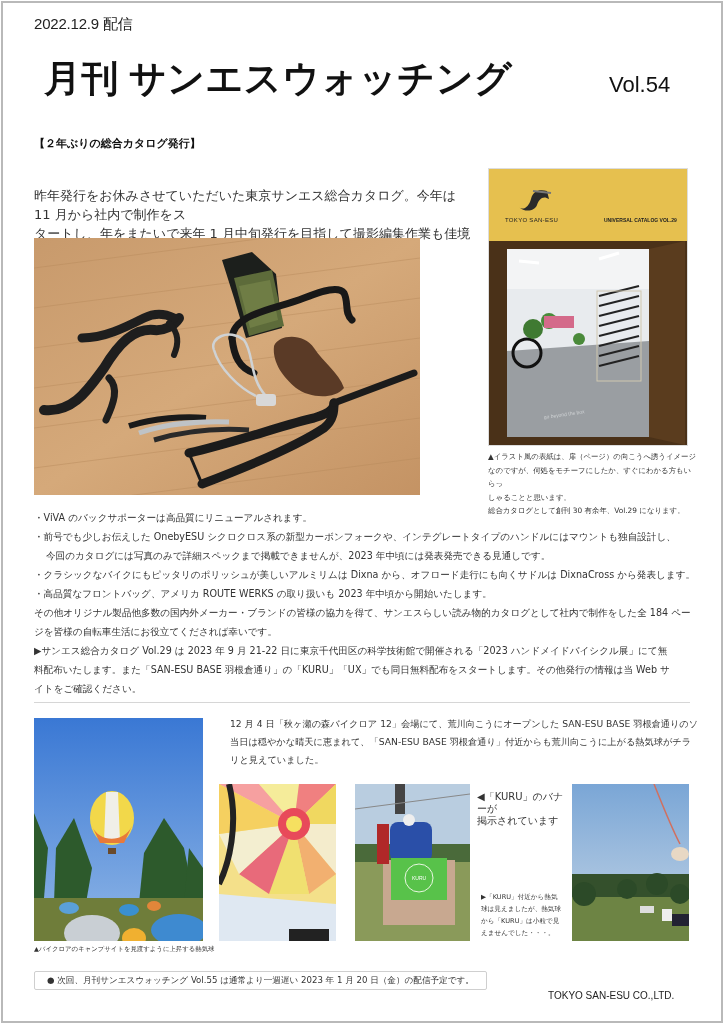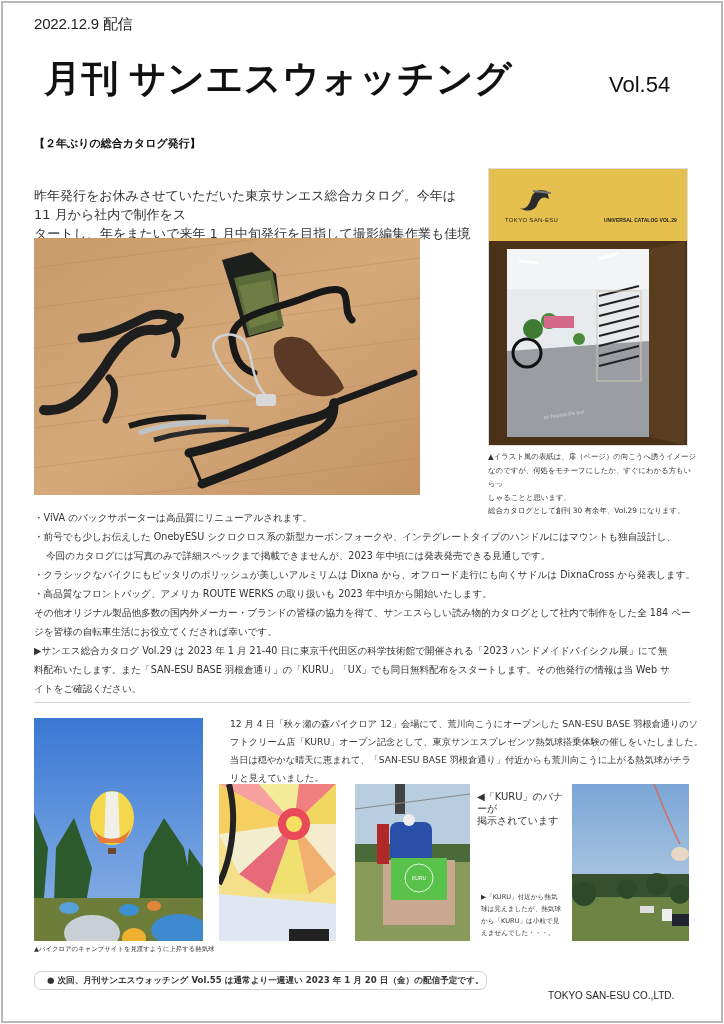--- a/index.html
+++ b/index.html
@@ -12,21 +12,21 @@
   .vol { left: 609px; top: 72px; font-size: 22px; color: #111; font-family: "Liberation Sans", sans-serif; }
   .section-title { left: 34px; top: 136px; font-size: 11px; font-weight: bold; color: #111; }
   .intro { left: 34px; top: 153px; width: 440px; font-size: 13px; line-height: 19px; color: #333; margin-top: 33px; }
   .photo { overflow: hidden; }
   .caption-small { font-size: 7.4px; line-height: 13.5px; color: #333; }
   .body-text { left: 34px; top: 508px; width: 660px; font-size: 9.6px; line-height: 19px; color: #333; }
   .body-text .line { white-space: nowrap; }
   .body-text .indent { padding-left: 12px; }
   .divider { left: 34px; top: 702px; width: 656px; height: 1px; background: #d6d6d6; }
   .event-text { left: 230px; top: 715px; width: 465px; font-size: 9.2px; line-height: 18px; color: #333; }
-  .notice { left: 34px; top: 971px; width: 453px; height: 19px; border: 1.5px solid #cfcfcf; border-radius: 7px; font-size: 8.6px; line-height: 16px; padding-left: 12px; color: #333; white-space: nowrap; font-weight: bold; }
+  .notice { left: 34px; top: 971px; width: 453px; height: 19px; border: 1.5px solid #cfcfcf; border-radius: 2px; font-size: 8.6px; line-height: 16px; padding-left: 12px; color: #333; white-space: nowrap; }
   .company { left: 548px; top: 990px; font-size: 10px; color: #222; font-family: "Liberation Sans", sans-serif; }
 </style>
 </head>
 <body>
 
 <div class="frame"></div>
 
 <div class="abs date">2022.12.9 配信</div>
 <div class="abs title">月刊 サンエスウォッチング</div>
 <div class="abs vol">Vol.54</div>
@@ -136,21 +136,21 @@
 </div>
 
 <div class="abs body-text">
   <div class="line">・ViVA のバックサポーターは高品質にリニューアルされます。</div>
   <div class="line">・前号でも少しお伝えした OnebyESU シクロクロス系の新型カーボンフォークや、インテグレートタイプのハンドルにはマウントも独自設計し、</div>
   <div class="line indent">今回のカタログには写真のみで詳細スペックまで掲載できませんが、2023 年中頃には発表発売できる見通しです。</div>
   <div class="line">・クラシックなバイクにもピッタリのポリッシュが美しいアルミリムは Dixna から、オフロード走行にも向くサドルは DixnaCross から発表します。</div>
   <div class="line">・高品質なフロントバッグ、アメリカ ROUTE WERKS の取り扱いも 2023 年中頃から開始いたします。</div>
   <div class="line">その他オリジナル製品他多数の国内外メーカー・ブランドの皆様の協力を得て、サンエスらしい読み物的カタログとして社内で制作をした全 184 ペー</div>
   <div class="line">ジを皆様の自転車生活にお役立てくだされば幸いです。</div>
-  <div class="line">▶サンエス総合カタログ Vol.29 は 2023 年 1 月 21-40 日に東京千代田区の科学技術館で開催される「2023 ハンドメイドバイシクル展」にて無</div>
+  <div class="line">▶サンエス総合カタログ Vol.29 は 2023 年 9 月 21-22 日に東京千代田区の科学技術館で開催される「2023 ハンドメイドバイシクル展」にて無</div>
   <div class="line">料配布いたします。また「SAN-ESU BASE 羽根倉通り」の「KURU」「UX」でも同日無料配布をスタートします。その他発行の情報は当 Web サ</div>
   <div class="line">イトをご確認ください。</div>
 </div>
 
 <div class="abs divider"></div>
 
 <div class="abs photo" style="left:34px;top:718px;width:169px;height:223px;">
   <svg width="169" height="223" viewBox="0 0 169 223">
     <defs>
       <linearGradient id="sky1" x1="0" y1="0" x2="0" y2="1">
@@ -174,21 +174,20 @@
     <ellipse cx="145" cy="212" rx="28" ry="16" fill="#3e8ad0"></ellipse>
     <ellipse cx="100" cy="220" rx="12" ry="10" fill="#f0b030"></ellipse>
     <ellipse cx="35" cy="190" rx="10" ry="6" fill="#5aa0d8"></ellipse>
     <ellipse cx="95" cy="192" rx="10" ry="6" fill="#3a90d0"></ellipse>
     <ellipse cx="120" cy="188" rx="7" ry="5" fill="#e2863a"></ellipse>
   </svg>
 </div>
 
 <div class="abs event-text">
   <div style="white-space:nowrap;">12 月 4 日「秋ヶ瀬の森バイクロア 12」会場にて、荒川向こうにオープンした SAN-ESU BASE 羽根倉通りのソ</div>
-  <div style="white-space:nowrap;">フトクリーム店「KURU」オープン記念として、東京サンエスプレゼンツ熱気球搭乗体験の催しをいたしました。</div>
   <div style="white-space:nowrap;">当日は穏やかな晴天に恵まれて、「SAN-ESU BASE 羽根倉通り」付近からも荒川向こうに上がる熱気球がチラ</div>
   <div style="white-space:nowrap;">リと見えていました。</div>
 </div>
 
 <div class="abs photo" style="left:219px;top:784px;width:117px;height:157px;">
   <svg width="117" height="157" viewBox="0 0 117 157">
     <rect width="117" height="157" fill="#f4e08a"></rect>
     <g>
       <polygon points="75,40 0,0 40,0" fill="#f6a0a0"></polygon>
       <polygon points="75,40 40,0 80,0" fill="#f5ec9a"></polygon>

